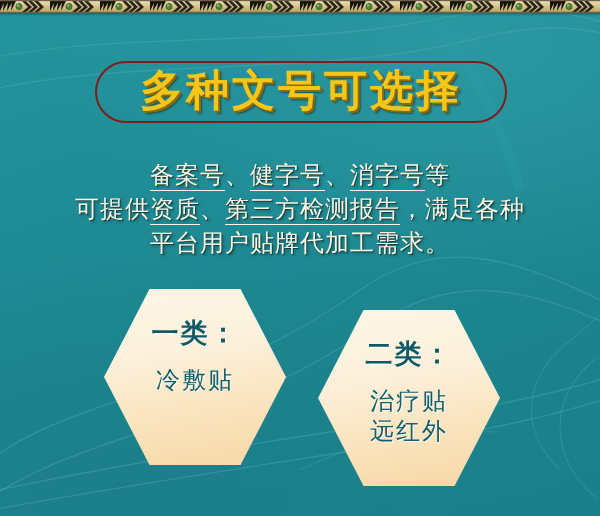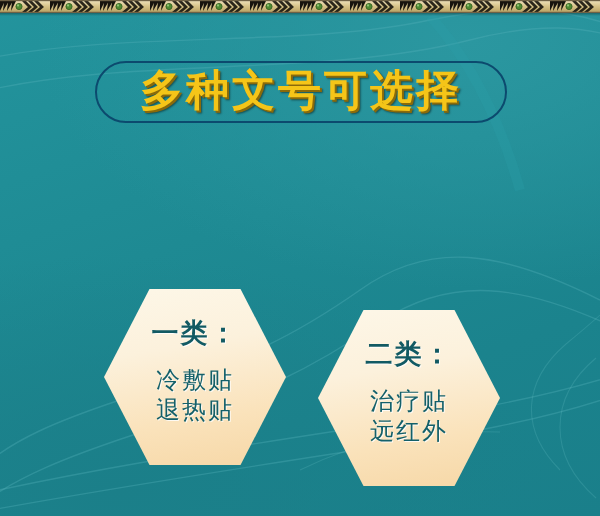--- a/index.html
+++ b/index.html
@@ -47,21 +47,21 @@
     z-index: 5;
   }
 
   
   .title-wrap {
     position: absolute;
     left: 95px;
     top: 61px;
     width: 412px;
     height: 62px;
-    border: 2px solid #0c4a6e;
+    border: 2px solid #7f1d1d;
     border-radius: 32px;
     box-sizing: border-box;
     z-index: 4;
   }
   .title-text {
     position: absolute;
     left: 0; right: 0;
     top: 50%;
     transform: translateY(-52%);
     text-align: center;
@@ -194,26 +194,30 @@
     <rect x="0" y="0" width="600" height="13" fill="url(#ornpat)"></rect>
     <rect x="0" y="0" width="600" height="1.2" fill="#6f6145"></rect>
     <rect x="0" y="11.8" width="600" height="1.2" fill="#6f6145"></rect>
   </svg>
   <div class="border-shadow"></div>
 
   <div class="title-wrap">
     <div class="title-text">多种文号可选择</div>
   </div>
 
+  <div class="body-block">
+    <div class="body-line"><span class="u">备案号</span><span>、</span><span class="u">健字号</span><span>、</span><span class="u">消字号</span><span>等</span></div>
+    <div class="body-line"><span>可提供</span><span class="u">资质</span><span>、</span><span class="u">第三方检测报告</span><span>，满足各种</span></div>
+    <div class="body-line"><span>平台用户贴牌代加工需求。</span></div>
+  </div>
 
   <div class="hex hex-left">
     <div class="hex-inner">
       <div class="hex-title">一类：</div>
       <div class="hex-item">冷敷贴</div>
-      <div class="hex-item">退热贴</div>
     </div>
   </div>
 
   <div class="hex hex-right">
     <div class="hex-inner">
       <div class="hex-title">二类：</div>
       <div class="hex-item">治疗贴</div>
       <div class="hex-item">远红外</div>
     </div>
   </div>

